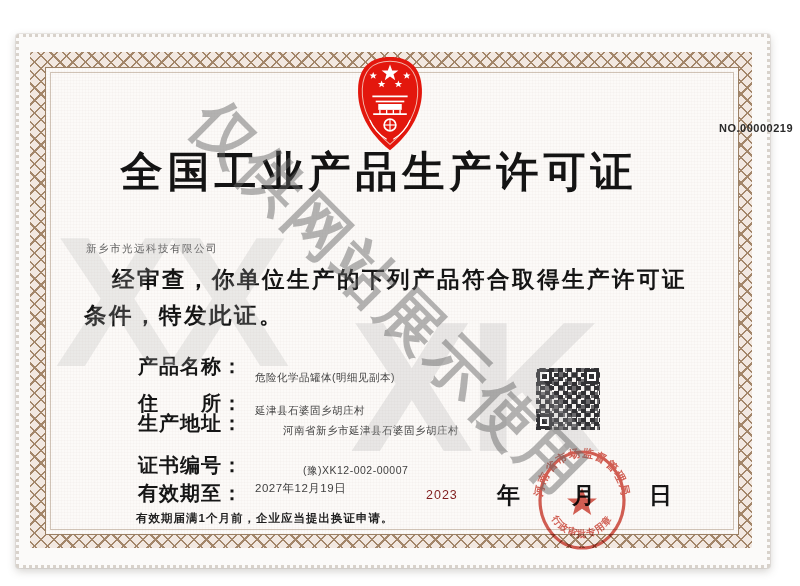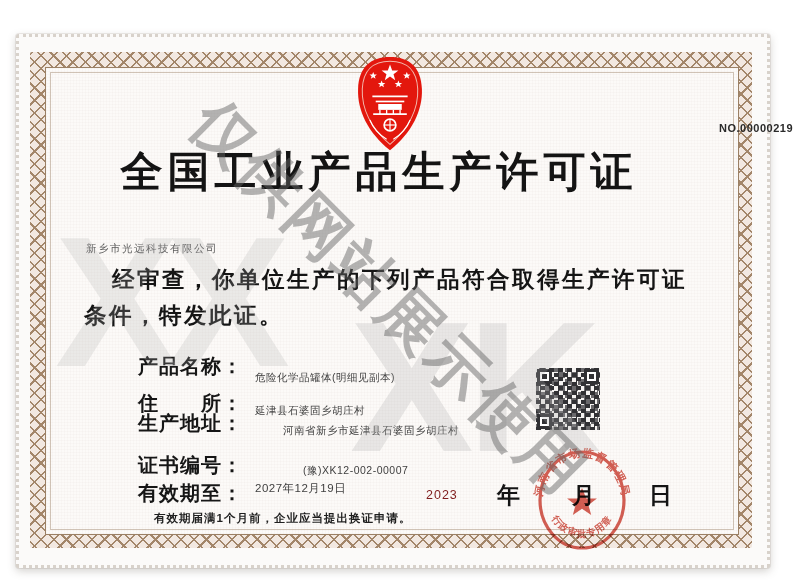--- a/index.html
+++ b/index.html
@@ -34,21 +34,21 @@
 
   .frow{left:138px;display:flex;align-items:flex-end;white-space:nowrap;}
   .flabel{font-size:20px;font-weight:700;color:#161616;letter-spacing:1px;line-height:1;}
   .fvalue{font-size:10.5px;color:#3f3f3f;margin-left:12px;letter-spacing:.5px;}
   .r0{top:356px;} .r0 .fvalue{transform:translateY(9px);}
   .r1{top:393px;} .r1 .fvalue{transform:translateY(5px);}
   .r2{top:413px;} .r2 .fvalue{transform:translateY(5px);margin-left:40px;}
   .r3{top:455px;gap:48px;} .r3 .fvalue{transform:translateY(3px);}
   .r4{top:483px;} .r4 .fvalue{font-size:11.5px;transform:translateY(-7px);}
 
-  .note{left:154px;top:511px;font-size:11.5px;font-weight:700;color:#1f1f1f;letter-spacing:1px;}
+  .note{left:136px;top:511px;font-size:11.5px;font-weight:700;color:#1f1f1f;letter-spacing:1px;}
   .yearval{left:426px;top:488px;font-size:12.5px;color:#7f1d1d;letter-spacing:1px;}
   .datechar{font-size:23px;font-weight:700;color:#141414;}
   .dy{left:497px;top:480px;} .dm{left:572px;top:480px;} .dd{left:649px;top:480px;}
 
   
   .qr{left:536px;top:368px;width:64px;height:62px;z-index:6;opacity:.88;background:
         repeating-conic-gradient(#16161a 0% 25%,rgba(255,255,255,0) 25% 50%) 0 0/9px 9px,
         repeating-conic-gradient(rgba(20,20,24,.7) 0% 25%,rgba(255,255,255,0) 25% 50%) 3px 4px/13px 13px,
         #f5f3f1;}
   .qr .f{position:absolute;width:15px;height:15px;border:3px solid #16161a;background:#fff;box-sizing:border-box;}

